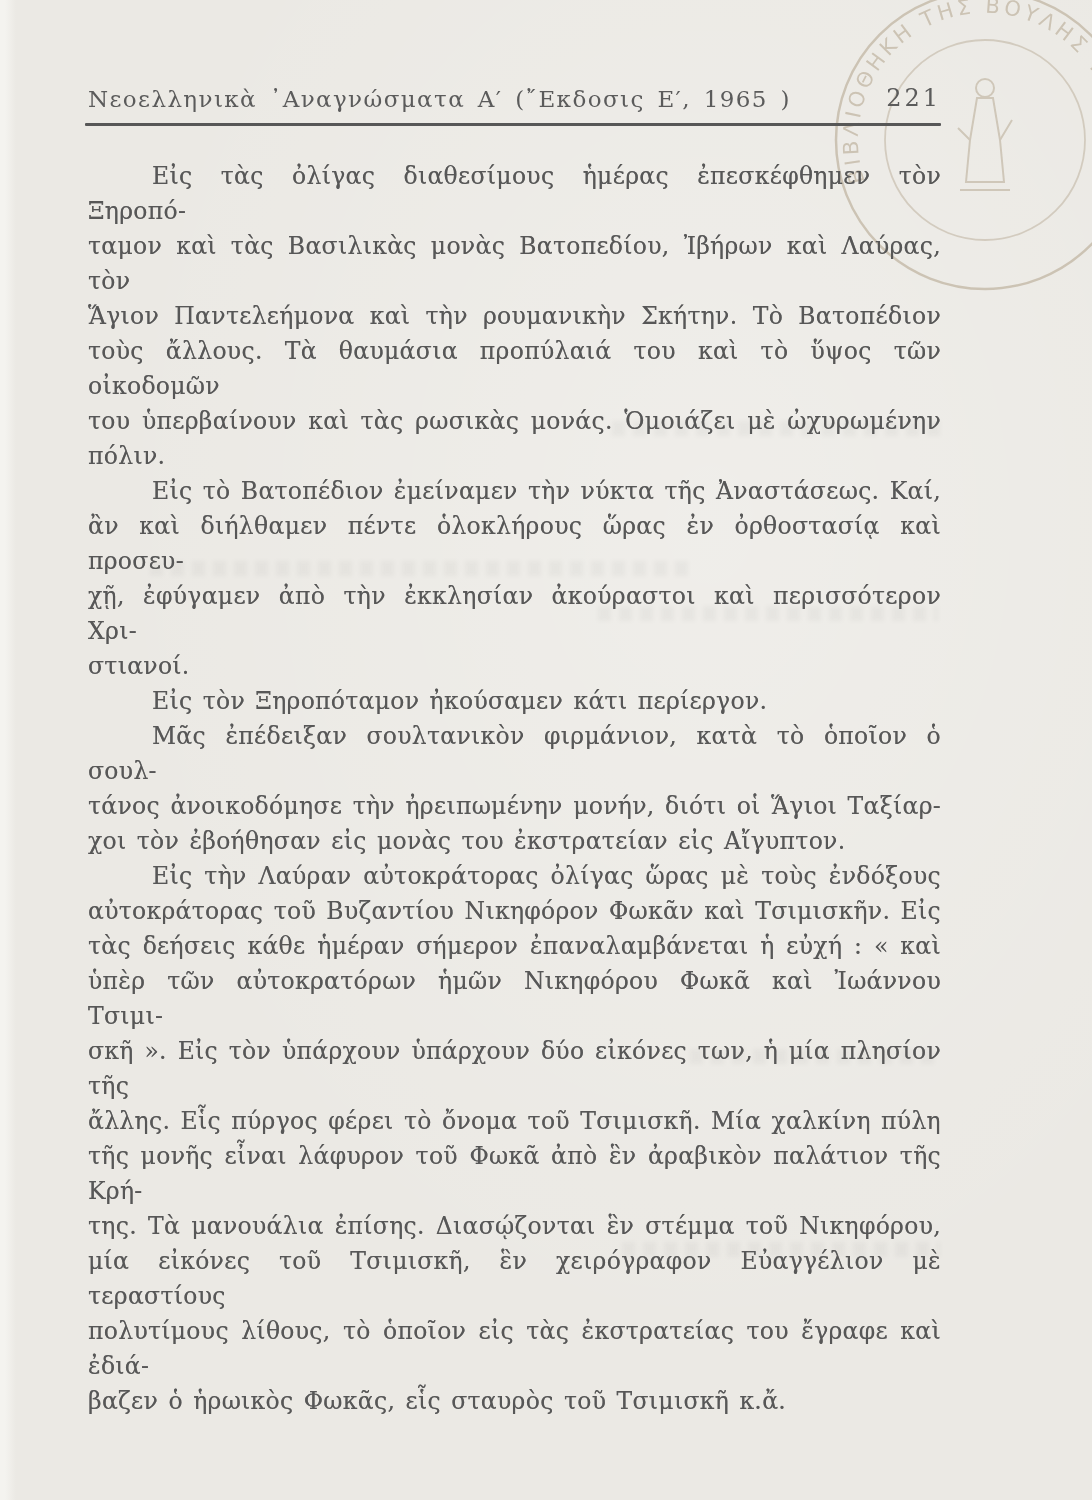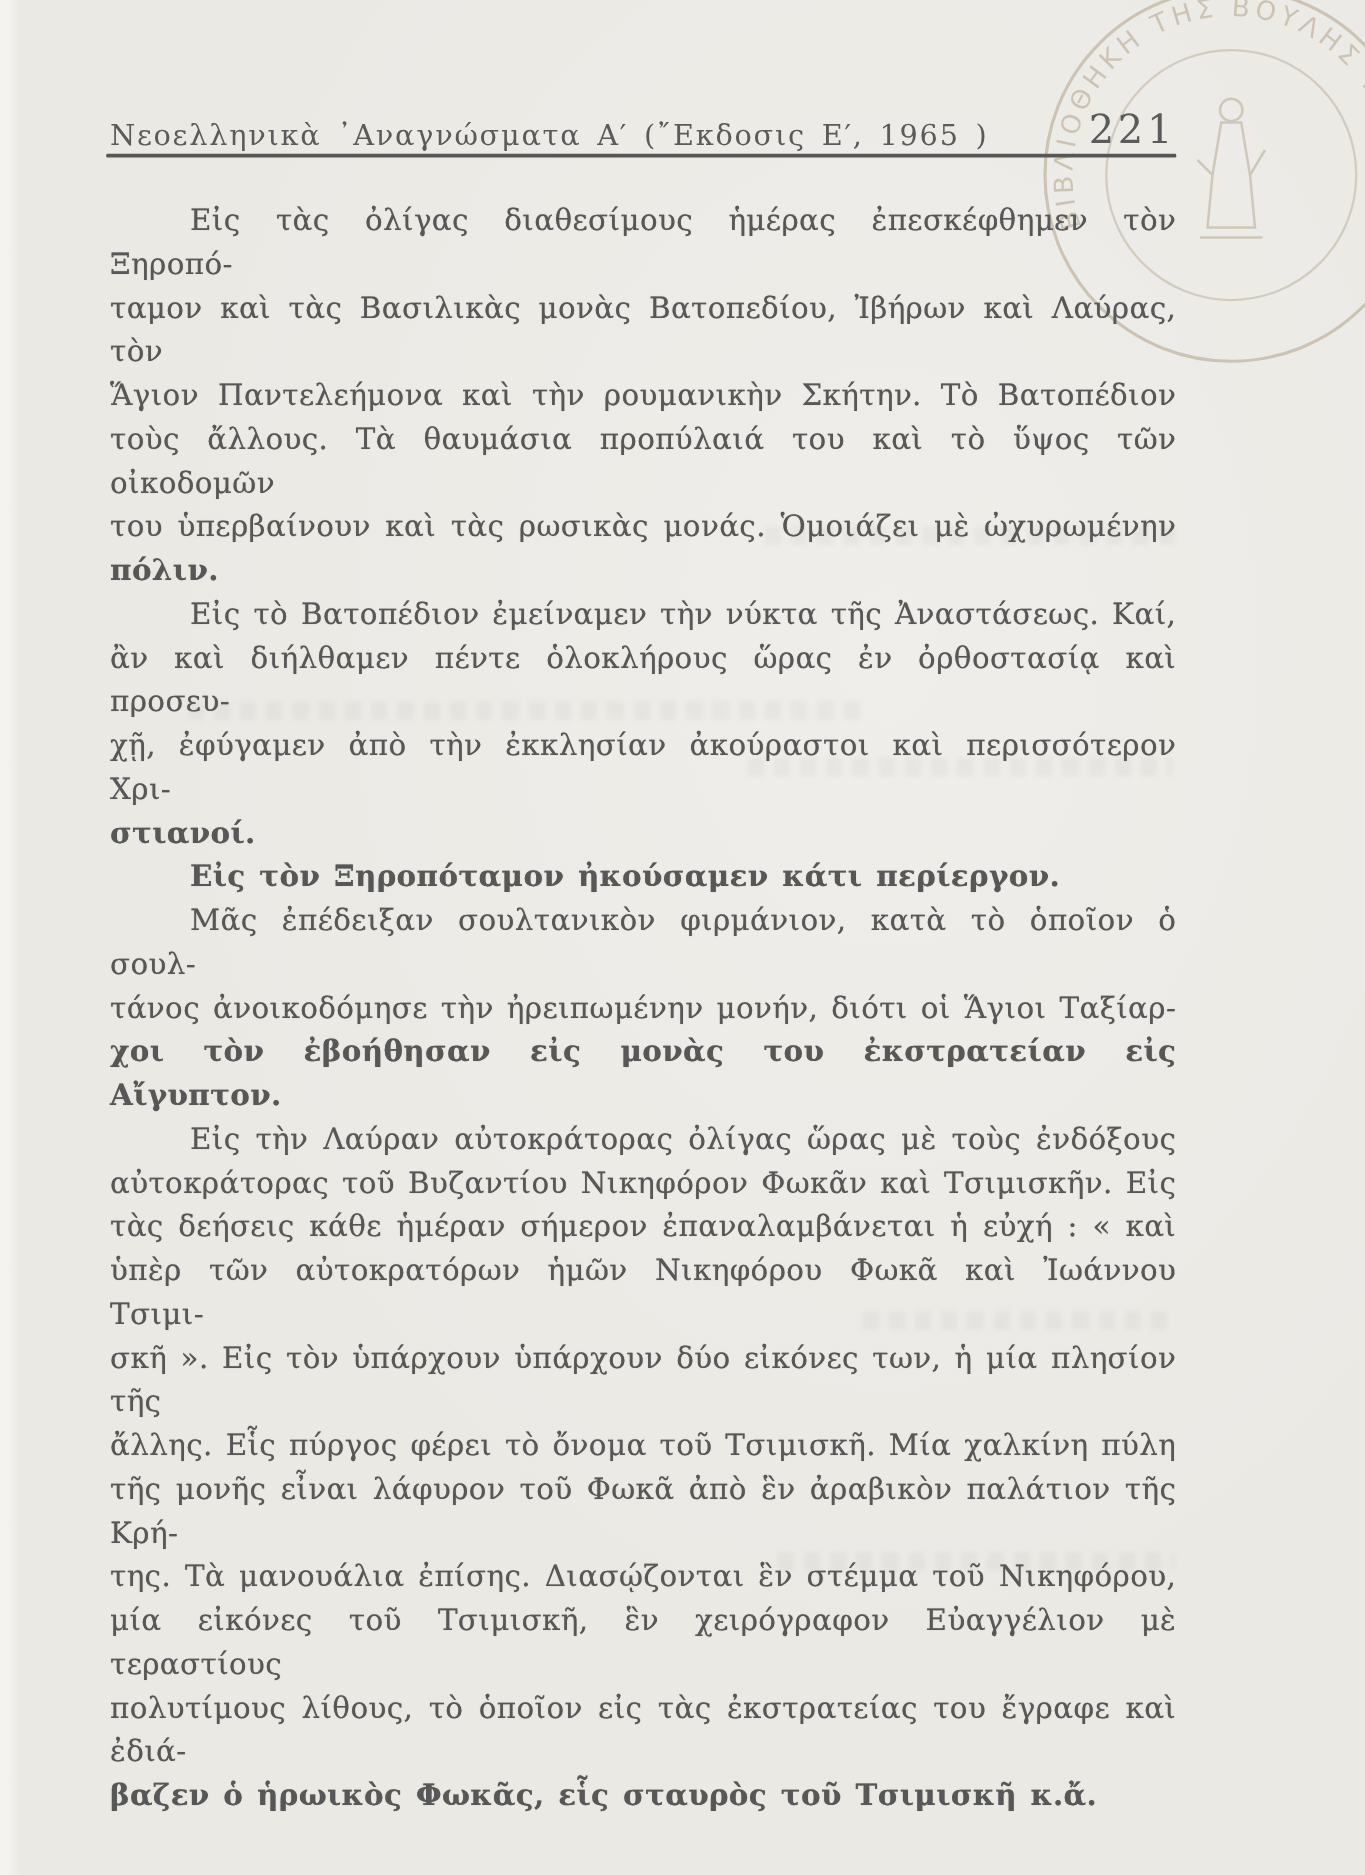--- a/index.html
+++ b/index.html
@@ -15,37 +15,37 @@
       radial-gradient(ellipse at 65% 35%, rgba(255,255,255,0.22), rgba(255,255,255,0) 62%),
       linear-gradient(90deg, #f4f3ef 0px, #f4f3ef 5px, #ebe9e4 16px);
     overflow: hidden;
   }
   .page-header {
     position: absolute; left: 88px; top: 84px; width: 853px;
     display: flex; justify-content: space-between; align-items: flex-end;
     color: #5b5b5b;
   }
   .running-title { font-size: 23px; letter-spacing: 1.4px; word-spacing: 4px; }
-  .page-number  { font-size: 32px; letter-spacing: 3px; }
+  .page-number  { font-size: 24px; letter-spacing: 3px; }
   .header-rule {
     position: absolute; left: 85px; top: 123px; width: 856px; height: 3px;
     background: #575757; border-radius: 1px;
   }
   .text-body {
     position: absolute; left: 88px; top: 159px; width: 853px;
     font-size: 23.5px; line-height: 35px; color: #575757;
     letter-spacing: 0.3px; word-spacing: 2.5px;
     text-shadow: 0 0 0.6px rgba(95,95,95,0.65);
   }
   .line {
     text-align: justify;
     text-align-last: justify;
     -moz-text-align-last: justify;
   }
-  .line.last { text-align-last: left; font-weight: bold; -moz-text-align-last: left; }
+  .line.last { text-align-last: left; -moz-text-align-last: left; }
   .line.first { text-indent: 64px; }
   
   .stamp { position: absolute; left: 820px; top: -30px; opacity: 0.85; }
   
   .smudge {
     position: absolute; height: 15px; opacity: 0.06;
     background: repeating-linear-gradient(90deg, #70706e 0 13px, transparent 13px 21px);
     filter: blur(2px);
   }
   .smudge.s1 { top: 421px; left: 612px; width: 330px; }

